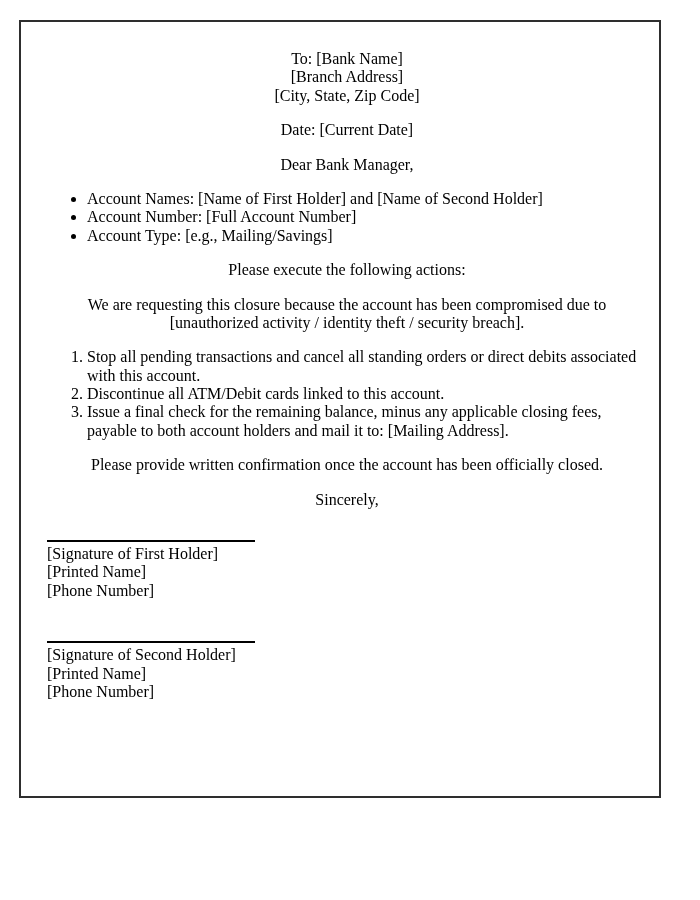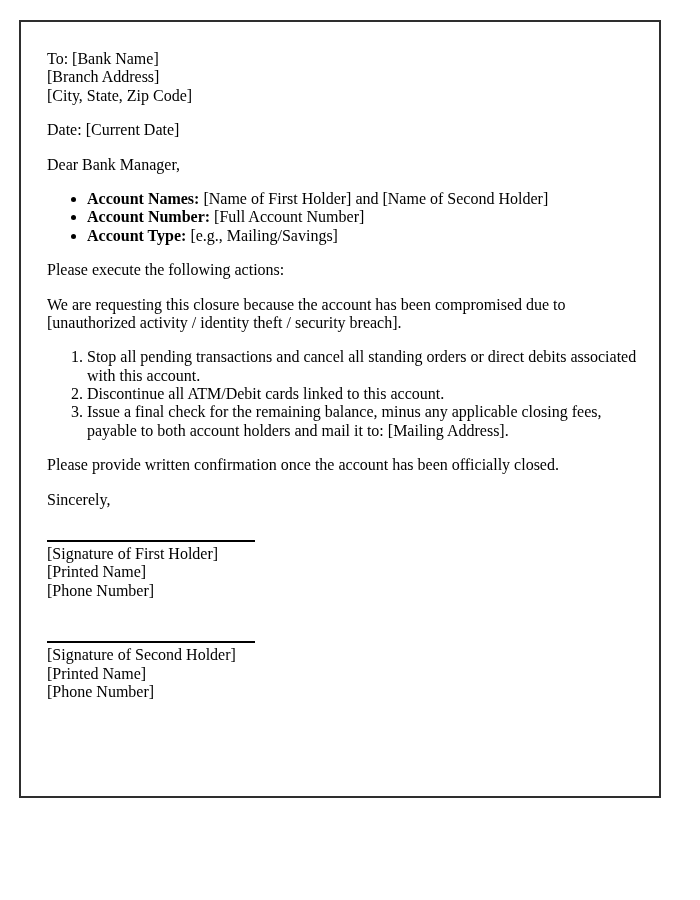--- a/index.html
+++ b/index.html
@@ -23,33 +23,34 @@
     height: 778px;
     box-sizing: border-box;
     border: 2px solid #2e2e2e;
     background: #ffffff;
     padding: 12px 12px 20px 26px;
     overflow: hidden;
     line-height: 1.15;
   }
   .page p {
     margin: 16px 0;
+    text-align: center;
   }
   .bold {
     font-weight: bold;
   }
   ul.details-list, ol.actions-list {
     margin: 16px 0;
     padding-left: 40px;
   }
   ul.details-list li, ol.actions-list li {
     margin: 0;
   }
   .detail-label {
-    font-weight: bold;
+    font-weight: normal;
     padding-right: 0.25em;
   }
   .sig-block {
     margin: 16px 0;
   }
   .sig-block.second {
     margin-top: 26px;
   }
   .sig-line {
     display: block;

